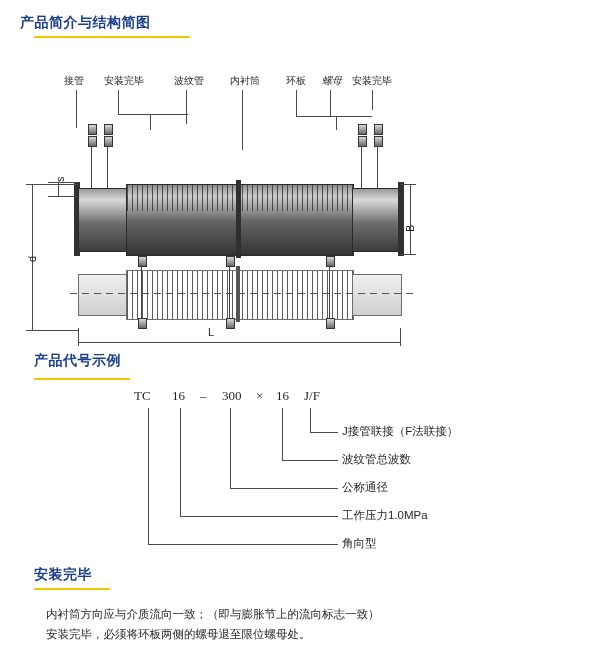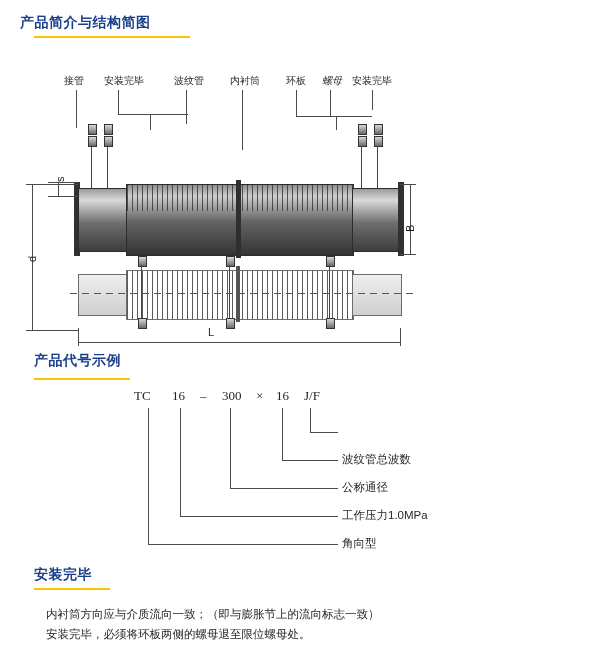--- a/index.html
+++ b/index.html
@@ -214,20 +214,21 @@
   <div class="code-part" style="left:134px;top:8px;">TC</div>
   <div class="code-part" style="left:172px;top:8px;">16</div>
   <div class="code-part" style="left:200px;top:8px;">–</div>
   <div class="code-part" style="left:222px;top:8px;">300</div>
   <div class="code-part" style="left:256px;top:8px;">×</div>
   <div class="code-part" style="left:276px;top:8px;">16</div>
   <div class="code-part" style="left:304px;top:8px;">J/F</div>
 
   <div class="vline" style="left:310px;top:28px;height:24px;"></div>
   <div class="hline" style="left:310px;top:52px;width:28px;"></div>
+  <div class="leg" style="left:342px;top:44px;">J接管联接（F法联接）</div>
 
   <div class="vline" style="left:282px;top:28px;height:52px;"></div>
   <div class="hline" style="left:282px;top:80px;width:56px;"></div>
   <div class="leg" style="left:342px;top:72px;">波纹管总波数</div>
 
   <div class="vline" style="left:230px;top:28px;height:80px;"></div>
   <div class="hline" style="left:230px;top:108px;width:108px;"></div>
   <div class="leg" style="left:342px;top:100px;">公称通径</div>
 
   <div class="vline" style="left:180px;top:28px;height:108px;"></div>

